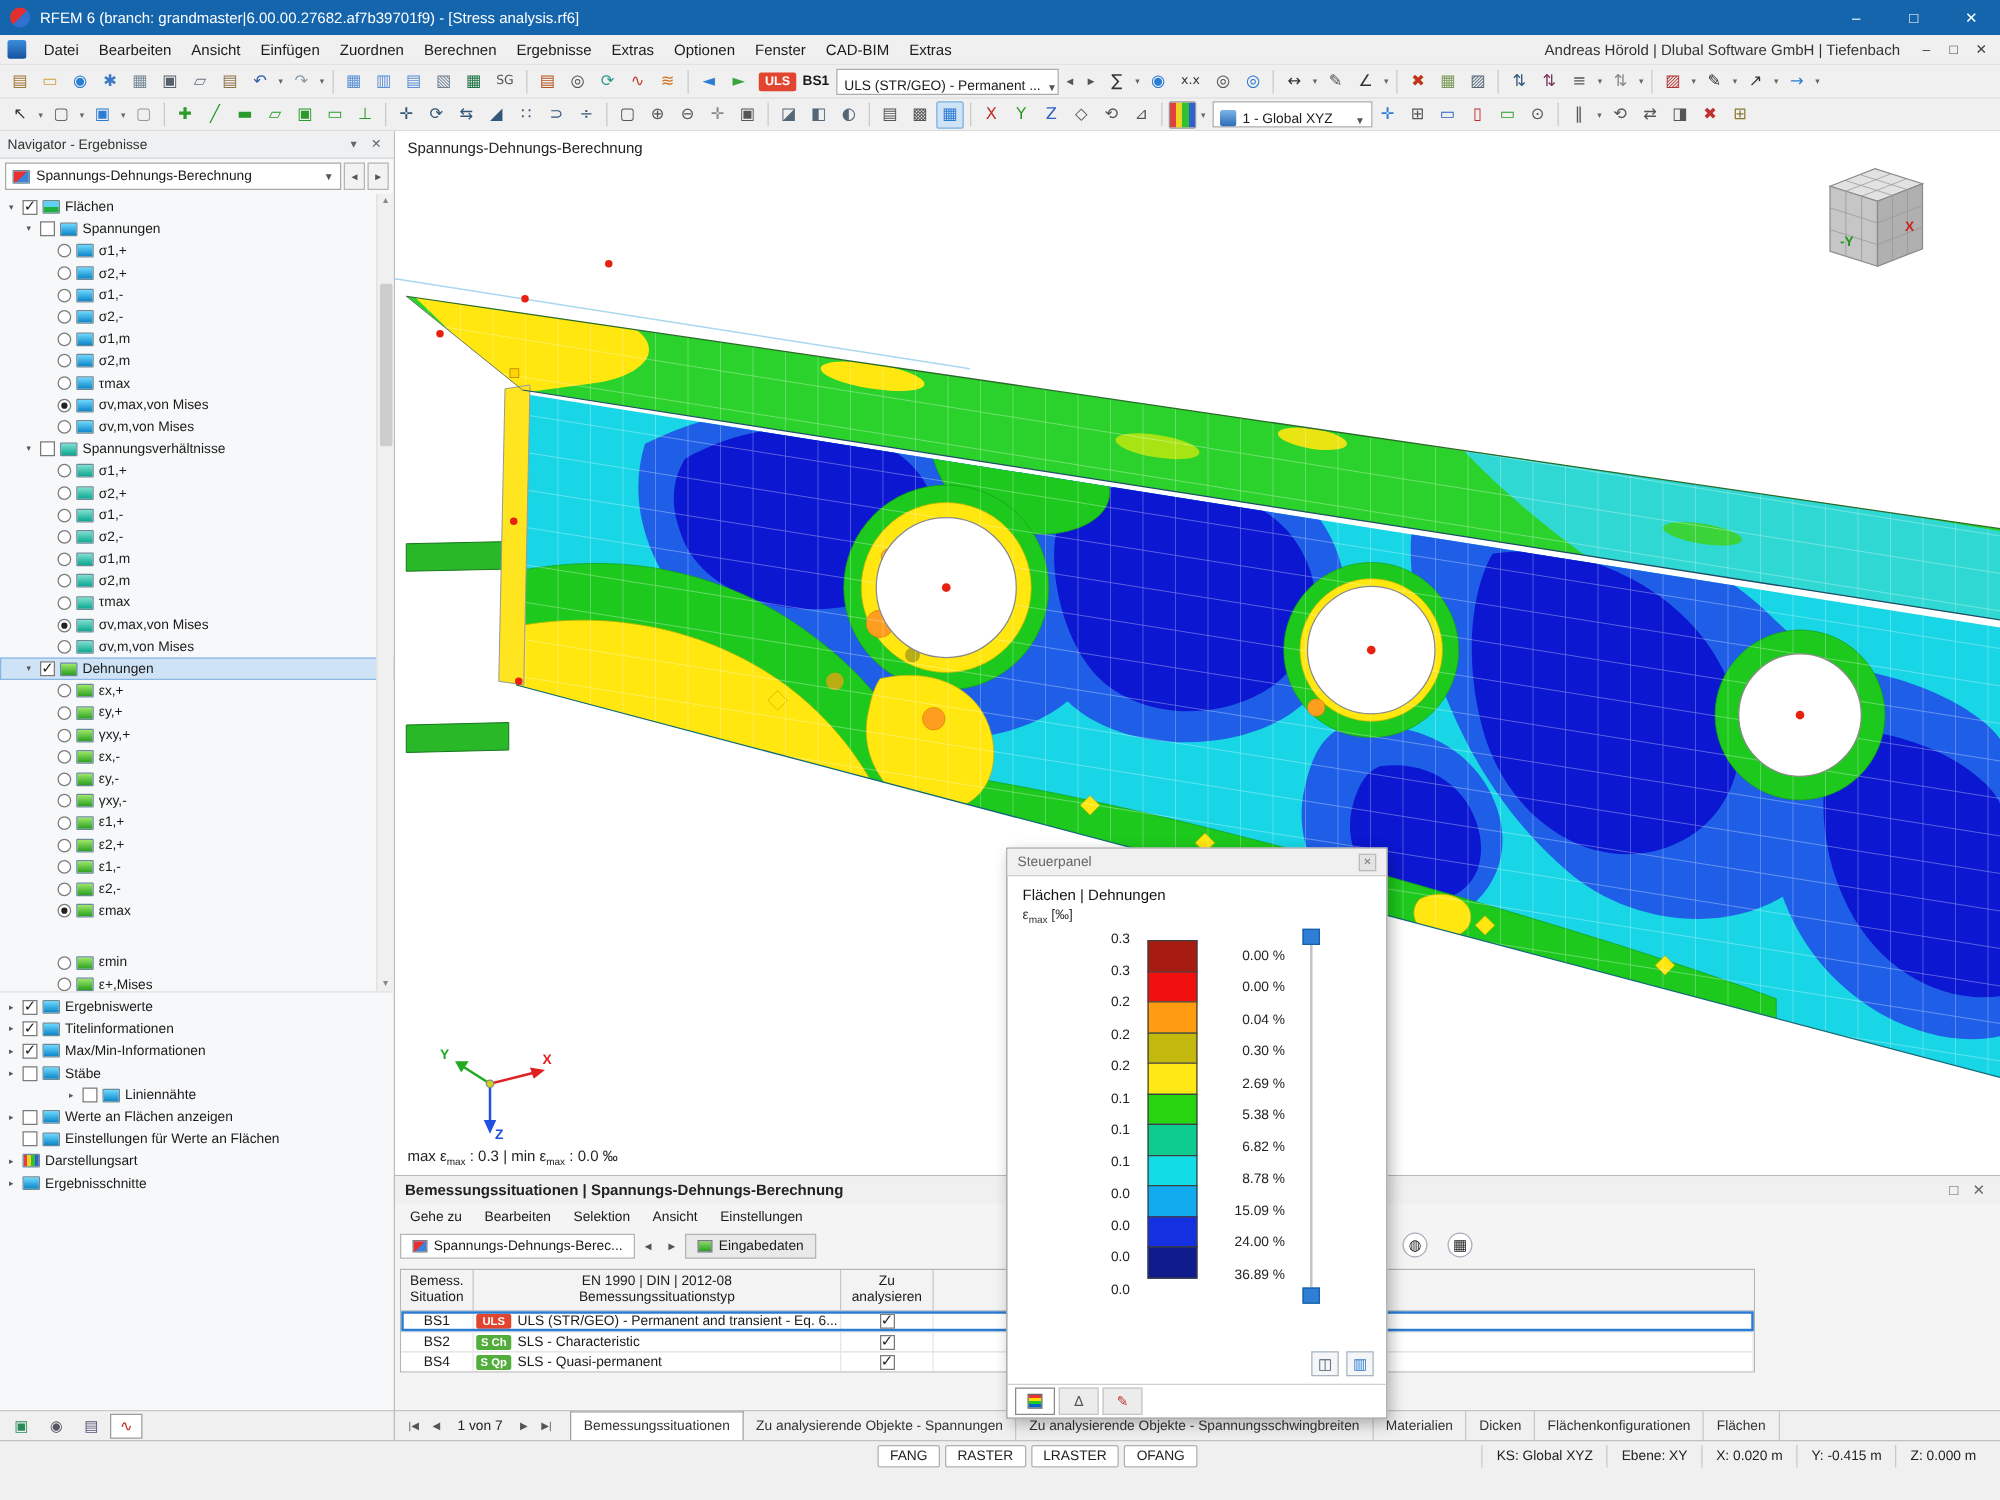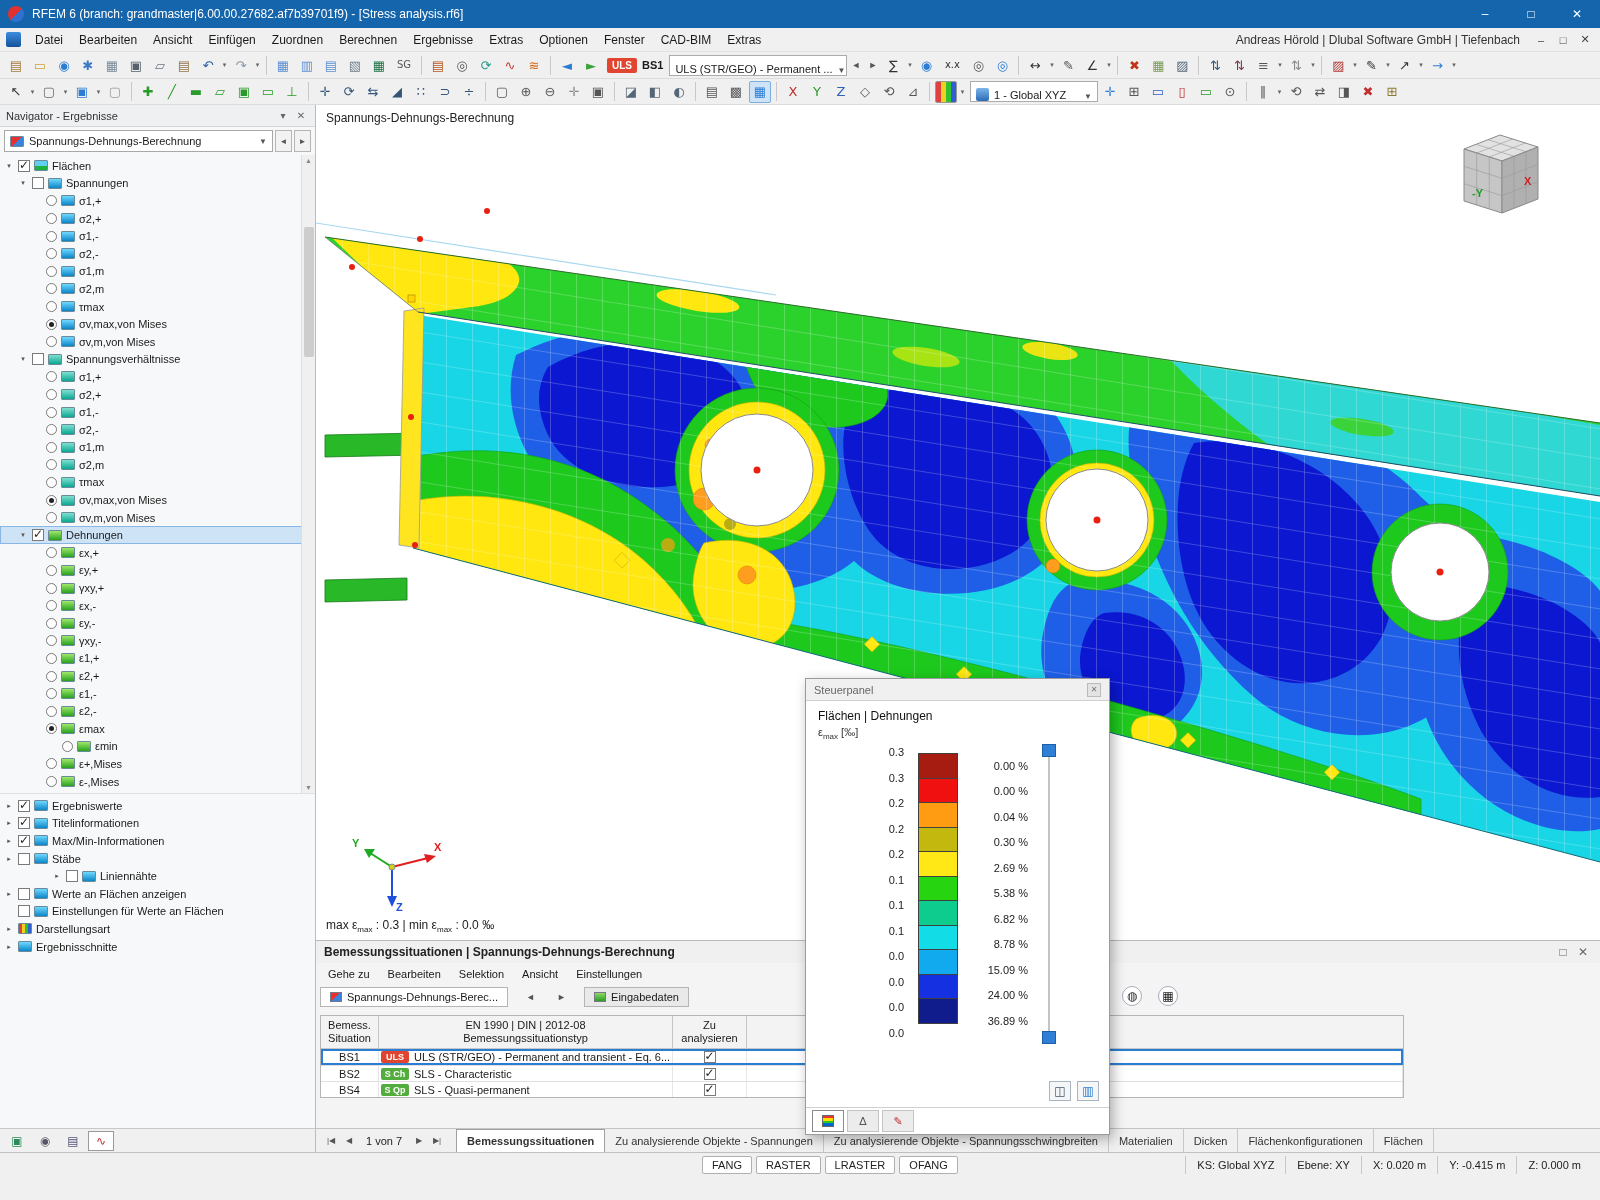--- a/index.html
+++ b/index.html
@@ -97,21 +97,21 @@
 .sptab{width:32px;height:22px;border:1px solid #c4c4c4;background:#ececec;display:flex;align-items:center;justify-content:center;font-size:11px;color:#555;font-family:"DejaVu Sans",sans-serif}
 .sptab.act{background:#fff;border-color:#8a8a8a}
 .legend-ico{width:12px;height:12px;border:1px solid #666;background:linear-gradient(180deg,#e33 0 25%,#fd0 25% 50%,#2c2 50% 75%,#06c 75% 100%)}
 
 .bottom-panel{position:absolute;left:316px;top:940px;width:1284px;height:212px;background:#f4f4f4;border-top:1px solid #b9b9b9;font-size:11px;z-index:4}
 .bp-title{height:22px;display:flex;align-items:center;padding:0 8px;font-weight:bold;font-size:12px;color:#222;background:#f0f0f0}
 .bp-title .bpbtn{margin-left:auto;width:18px;text-align:center;color:#666;font-weight:normal}
 .bp-title .bpbtn+.bpbtn{margin-left:2px}
 .bp-menu{height:21px;display:flex;align-items:center;gap:2px;padding:0 4px}
 .bmenu-item{padding:2px 8px}
-.bp-tabs{height:25px;display:flex;align-items:center;padding:0 4px;gap:14px;position:relative}
+.bp-tabs{height:25px;display:flex;align-items:center;padding:0 4px;gap:2px;position:relative}
 .dtab{display:flex;align-items:center;gap:5px;padding:3px 9px;border:1px solid #b5b5b5;background:#fff;white-space:nowrap}
 .dtab.inactive{background:#e9e9e9}
 .dtico{width:12px;height:10px;border:1px solid #778}
 .dtico.ss{background:linear-gradient(135deg,#e83030 50%,#3b82d8 50%)}
 .dtico.inp{background:linear-gradient(180deg,#8fd86a,#2aa020)}
 .rnd{position:absolute;top:2px;width:20px;height:20px;border-radius:50%;border:1px solid #aab;display:flex;align-items:center;justify-content:center;font-size:12px;background:#fff;font-family:"DejaVu Sans",sans-serif}
 .dtable{position:absolute;left:4px;top:74px;width:1084px;border:1px solid #b5b5b5;background:#fff}
 .dthead{display:flex;background:#f3f3f3;border-bottom:1px solid #c6c6c6}
 .hc{border-right:1px solid #c6c6c6;display:flex;flex-direction:column;align-items:center;justify-content:center;height:32px;line-height:1.2;text-align:center}
 .c1{width:58px;flex:0 0 58px}.c2{width:294px;flex:0 0 294px}.c3{width:74px;flex:0 0 74px}.c4{width:270px;flex:0 0 270px}.c5{flex:1}
@@ -122,21 +122,21 @@
 .rsel{outline:2px solid #2b7cd3;outline-offset:-2px}
 .badge{min-width:28px;text-align:center;color:#fff;font-size:9px;font-weight:bold;border-radius:2px;padding:1px 3px;margin:0 5px 0 2px}
 .badge.uls{background:#e2452f}
 .badge.sls{background:#52ad3c}
 .ttext{white-space:nowrap}
 .bp-bottom{position:absolute;left:0;bottom:0;width:100%;height:24px;background:#f0f0f0;border-top:1px solid #c4c4c4;display:flex;align-items:center;padding:0 6px}
 .pgbtn{width:18px;height:18px;display:flex;align-items:center;justify-content:center;font-size:8px;color:#555;border:1px solid transparent}
 .pgtext{padding:0 8px;color:#222}
 .btabs{display:flex;align-items:stretch;height:100%;margin-left:10px}
 .btab{display:flex;align-items:center;padding:0 10px;border-right:1px solid #c8c8c8;color:#333;white-space:nowrap}
-.btab.act{background:#fff;border:1px solid #a0a0a0;border-bottom:none;font-weight:bold}
+.btab.act{background:#fff;border:1px solid #a0a0a0;border-bottom:none;font-weight:normal}
 
 .statusbar{position:absolute;left:0;top:1152px;width:1600px;height:48px;background:#f0f0f0;border-top:1px solid #c0c0c0;display:flex;align-items:flex-start;padding:3px 8px;font-size:11px}
 .sb-spacer{flex:0 0 694px}
 .stoggle{background:#fff;border:1px solid #b0b0b0;padding:2px 9px;border-radius:2px;margin-right:4px;color:#222}
 .sfields{margin-left:auto;display:flex}
 .sfield{padding:3px 11px;border-left:1px solid #c8c8c8;color:#222;white-space:nowrap}
 </style>
 </head>
 <body>
 
@@ -532,21 +532,21 @@
           <span class="rb"></span>
           <span class="tico ico-eps"></span>
           <span class="tlbl">ε2,-</span>
         </span>
         <span class="trow" style="padding-left: 32px;">
           <span class="arw"></span>
           <span class="rb on"></span>
           <span class="tico ico-eps"></span>
           <span class="tlbl">εmax</span>
         </span>
-        <span class="trow" style="padding-left: 48px;">
+        <span class="trow" style="padding-left: 32px; margin-top: 24px;">
           <span class="arw"></span>
           <span class="rb"></span>
           <span class="tico ico-eps"></span>
           <span class="tlbl">εmin</span>
         </span>
         <span class="trow" style="padding-left: 32px;">
           <span class="arw"></span>
           <span class="rb"></span>
           <span class="tico ico-eps"></span>
           <span class="tlbl">ε+,Mises</span>

